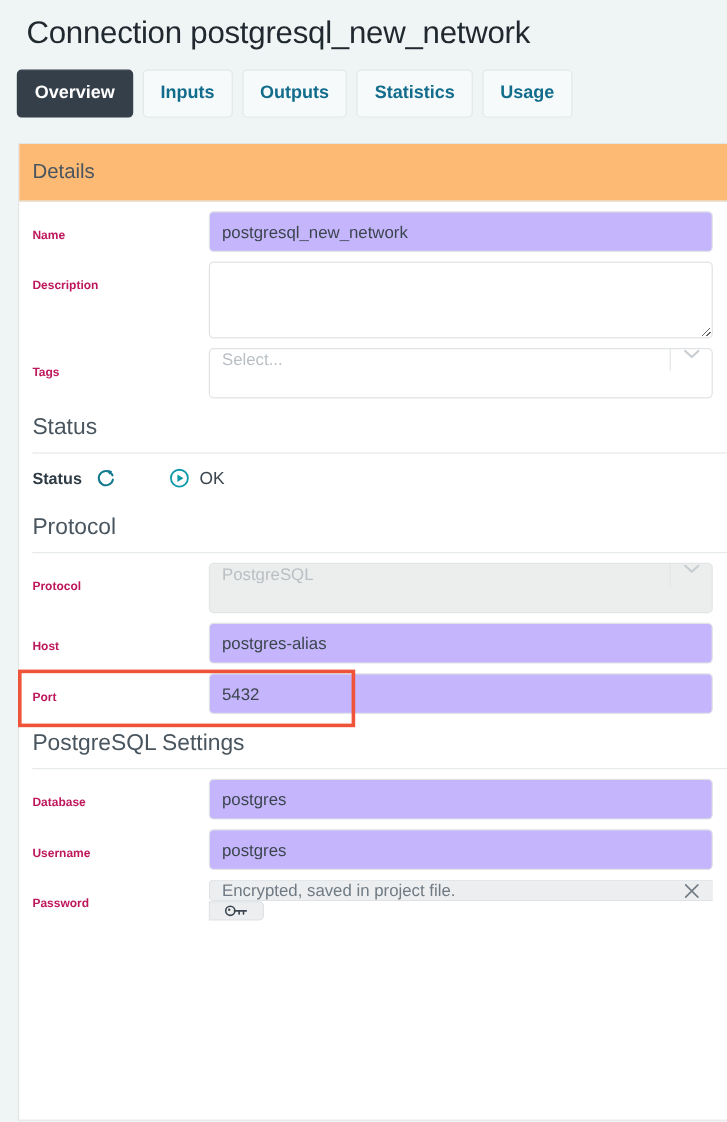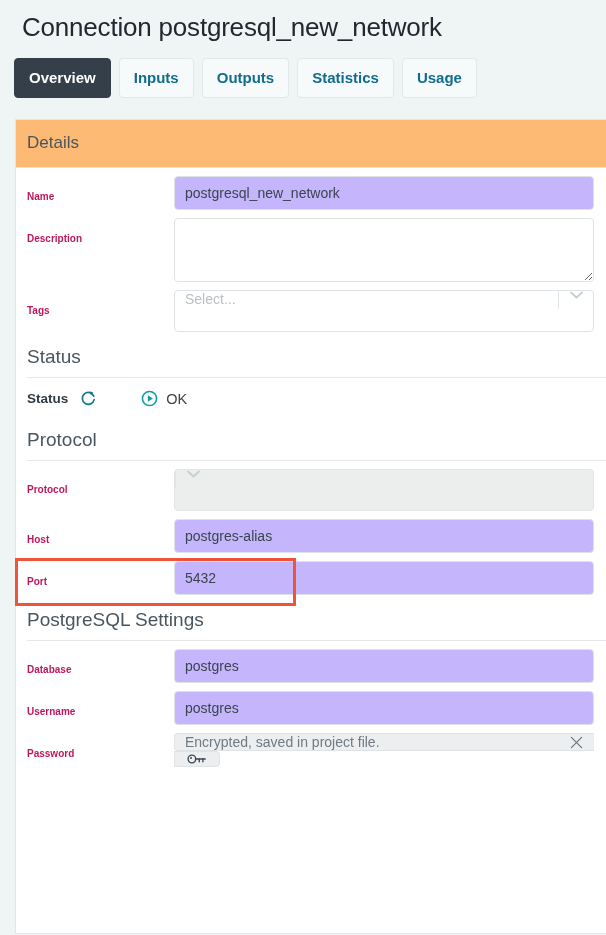--- a/index.html
+++ b/index.html
@@ -329,20 +329,21 @@
       </div>
     </div>
 
     <div class="section">Protocol</div>
     <div class="section-rule"></div>
 
     <div class="row">
       <div class="label">Protocol</div>
       <div class="control">
         <div class="select disabled">
+          <div class="value">PostgreSQL</div>
           <div class="sep"></div>
           <div class="chev">
             <svg width="13" height="8" viewBox="0 0 13 8" aria-hidden="true">
               <path d="M1 1.5 L6.5 6.5 L12 1.5" fill="none" stroke="#c7cdd1" stroke-width="1.8" stroke-linecap="round" stroke-linejoin="round"></path>
             </svg>
           </div>
         </div>
       </div>
     </div>
 

